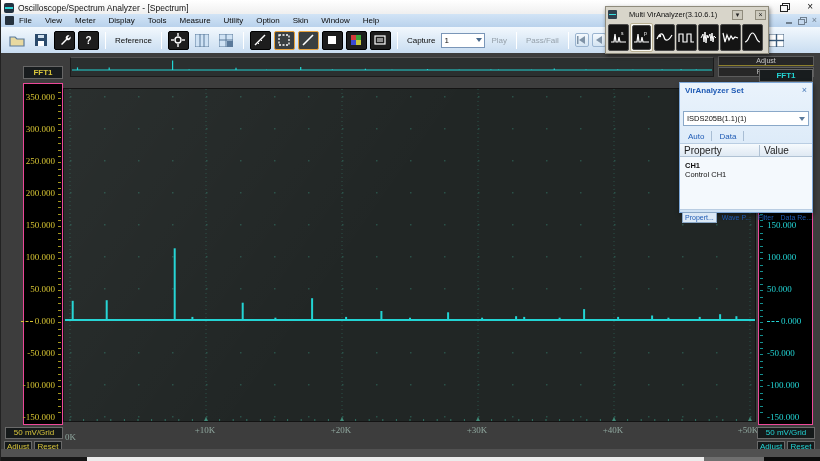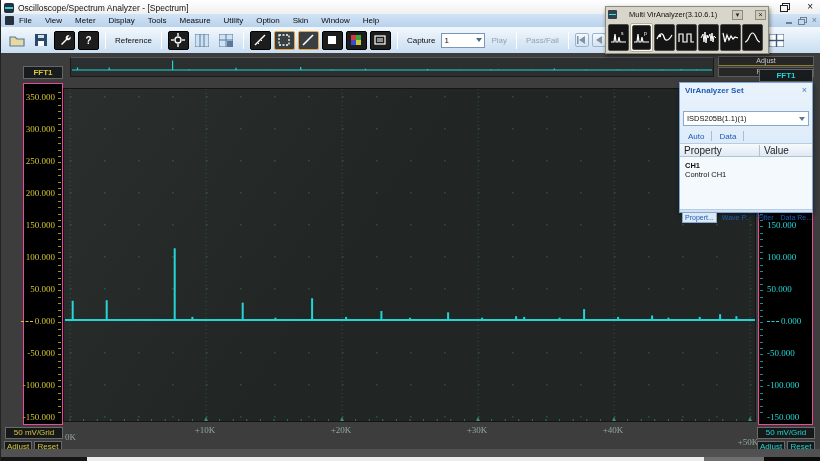--- a/index.html
+++ b/index.html
@@ -685,21 +685,21 @@
           <line x1="635.7" y1="231" x2="635.7" y2="227.9" stroke="#22d4d4" stroke-width="2"></line>
           <line x1="672.4" y1="231" x2="672.4" y2="227.2" stroke="#22d4d4" stroke-width="2"></line>
         </svg>
       </div>
 
     <div class="xaxis" id="xaxis">
         <span class="xlab" style="left: 142px;">+10K</span>
         <span class="xlab" style="left: 278px;">+20K</span>
         <span class="xlab" style="left: 414px;">+30K</span>
         <span class="xlab" style="left: 550px;">+40K</span>
-        <span class="xlab" style="left: 685px; margin-top: 12px;">+50K</span>
+        <span class="xlab" style="left: 685px;">+50K</span>
       </div>
     <div class="zerok" id="zerok">0K</div>
 
     <div class="unitbox unit-left">50 mV/Grid</div>
     <div class="sbtn yellow" style="left:3px">Adjust</div>
     <div class="sbtn yellow" style="left:33px">Reset</div>
 
     <div class="unitbox unit-right">50 mV/Grid</div>
     <div class="sbtn cyan" style="left:756px">Adjust</div>
     <div class="sbtn cyan" style="left:786px">Reset</div>

